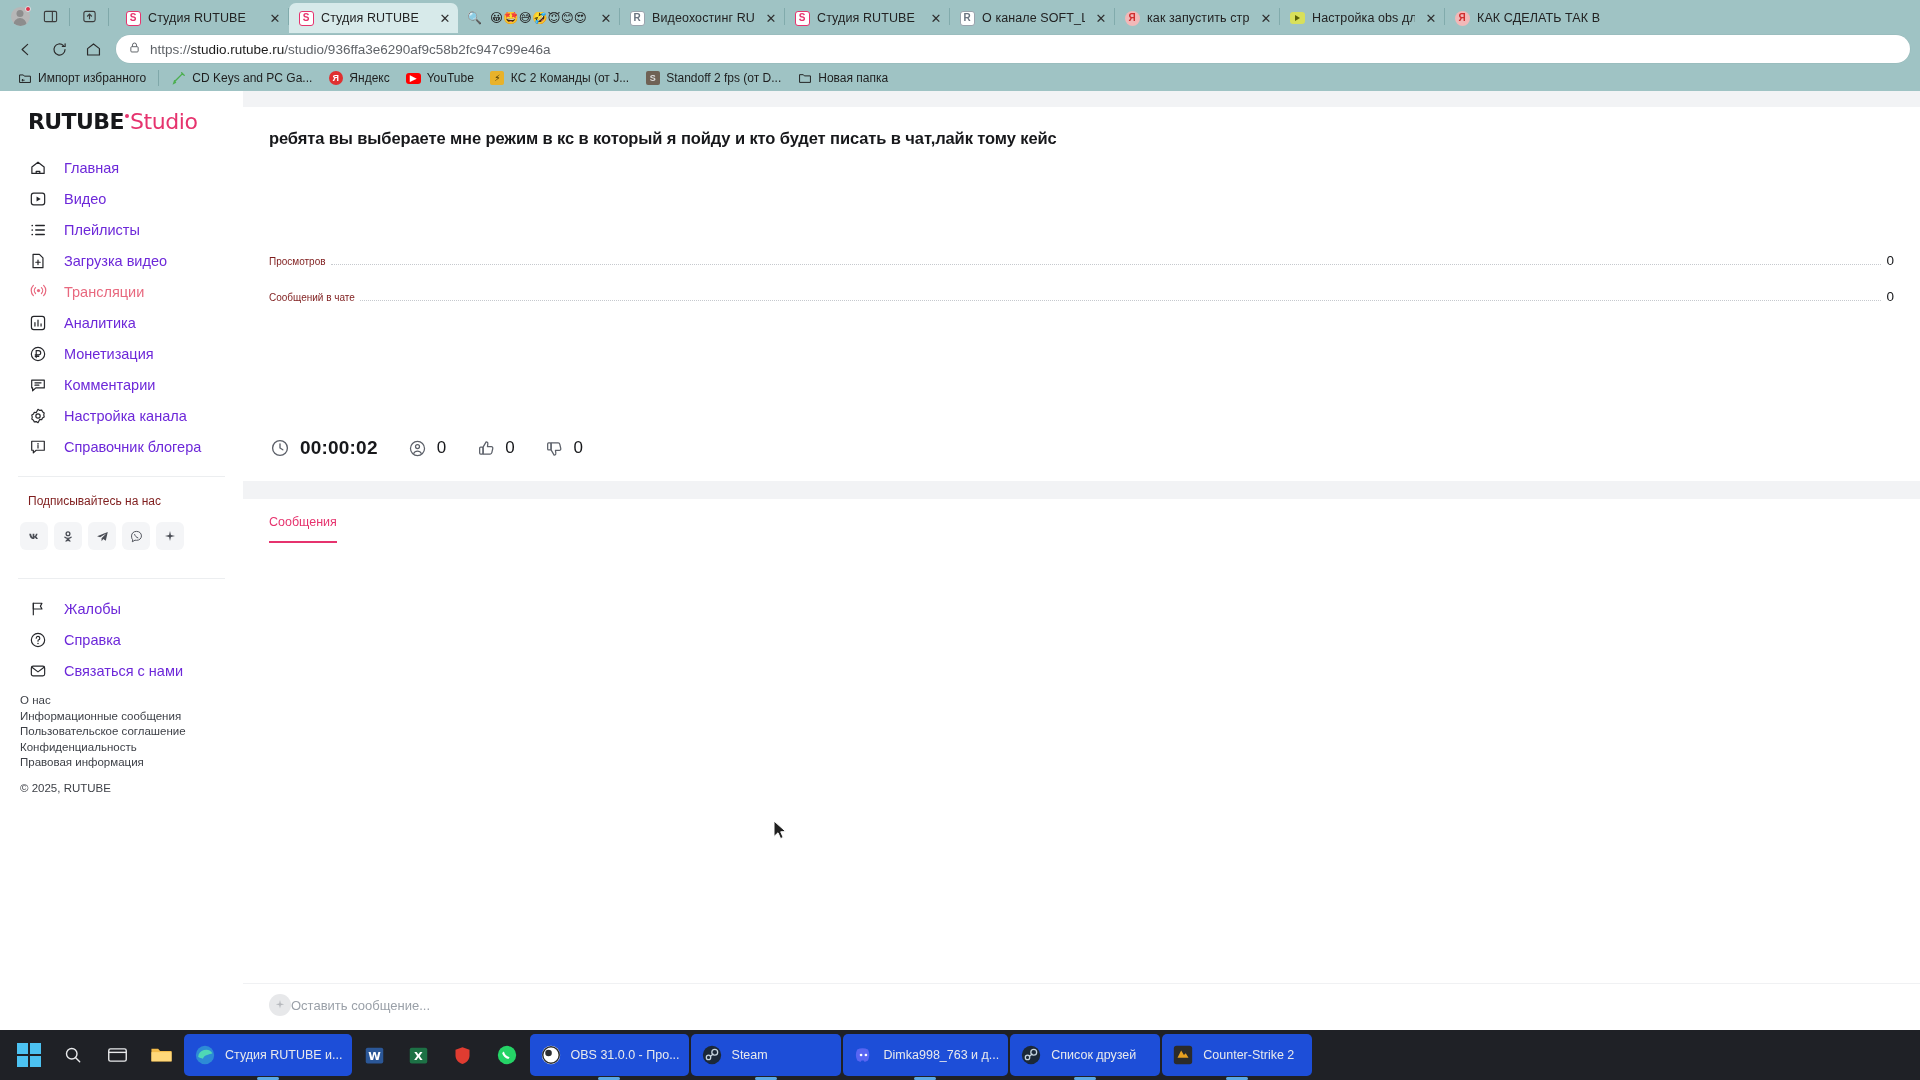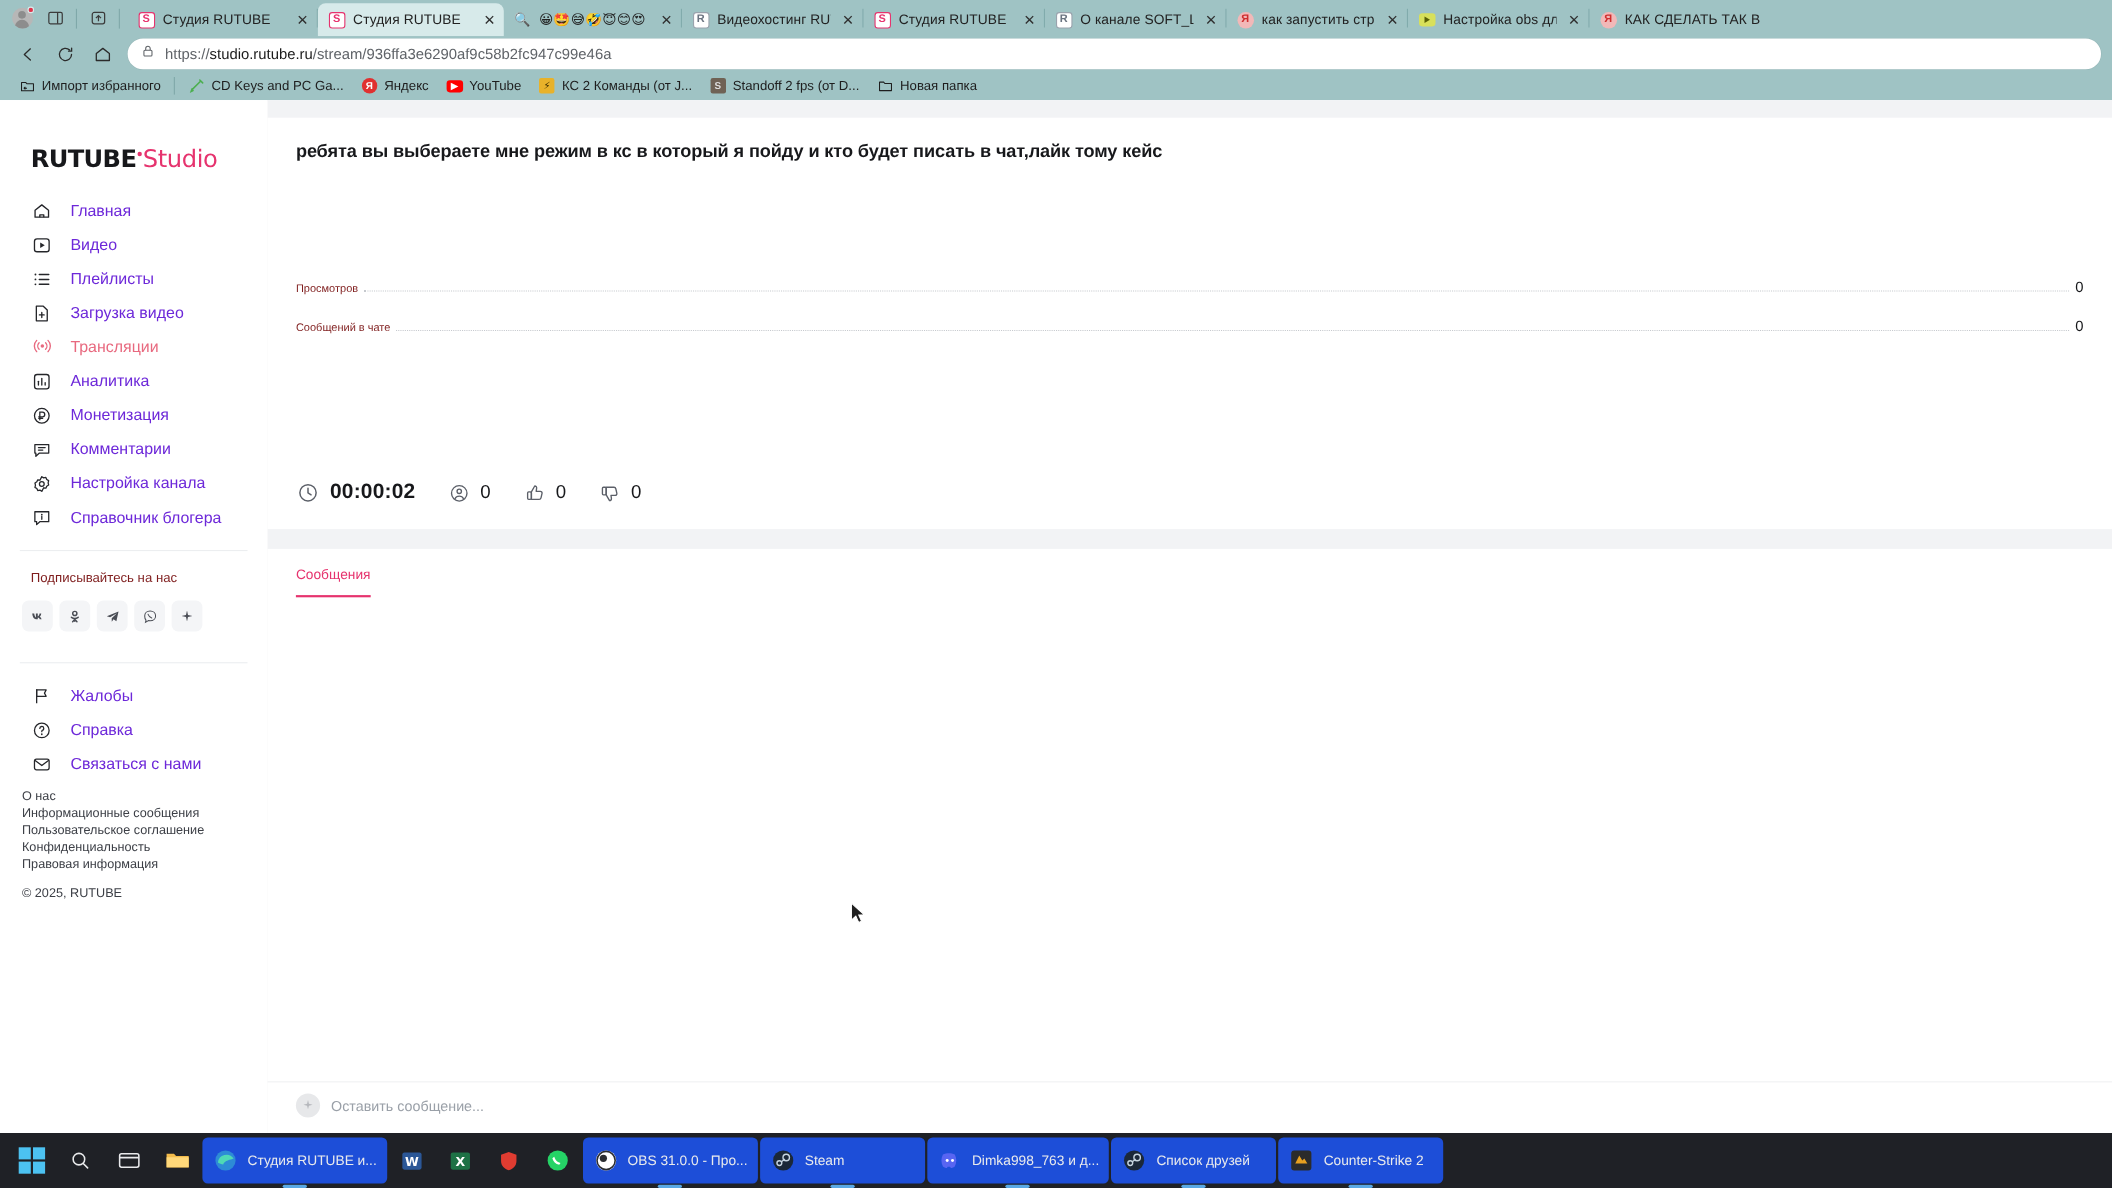--- a/index.html
+++ b/index.html
@@ -107,21 +107,21 @@
   }
   .bm-sep { width: 1px; height: 16px; background: #7fa8a9; margin: 0 4px; flex: none; }
   .bm-ico { width: 15px; height: 15px; flex: none; display: flex; align-items: center; justify-content: center; }
   .sq { width: 14px; height: 14px; border-radius: 2px; display: flex; align-items: center; justify-content: center; font-size: 9px; color: #fff; font-weight: 700; }
 
   
   .page { flex: 1; background: #ffffff; display: flex; overflow: hidden; position: relative; }
 
   
   .sidebar {
-    width: 243px; flex: none; background: #fff; padding-top: 32px;
+    width: 243px; flex: none; background: #fff; padding-top: 8px;
     display: flex; flex-direction: column; position: relative; justify-content: flex-end;
   }
   .logo { padding: 10px 0 18px 28px; display: flex; align-items: baseline; }
   .logo .lg1 { font-size: 22px; font-weight: 800; letter-spacing: -.6px; color: #17181b; font-family: "DejaVu Sans", sans-serif; }
   .logo .lgdot { width: 4px; height: 4px; border-radius: 50%; background: #e6336e; display: inline-block; margin: 0 1px 10px 1px; align-self: flex-start; position: relative; top: 5px; }
   .logo .lg2 { font-size: 22px; font-weight: 500; color: #e6336e; letter-spacing: -.4px; font-family: "DejaVu Sans", sans-serif; }
 
   .nav-item {
     display: flex; align-items: center; gap: 16px; height: 31px;
     padding-left: 28px; color: #6d28d9; font-size: 14.5px; position: relative;
@@ -162,21 +162,21 @@
   .metric.timer .m-ico { width: 22px; height: 22px; }
 
   .chat-card { background: #fff; margin-top: 18px; flex: 1; display: flex; flex-direction: column; position: relative; }
   .chat-tabs { padding: 16px 26px 0 26px; display: flex; }
   .chat-tab {
     font-size: 12.5px; color: #e6336e; padding-bottom: 12px;
     border-bottom: 2px solid #e6336e;
   }
   .chat-body { flex: 1; }
   .chat-input-row {
-    display: flex; align-items: center; gap: 10px; padding: 10px 26px 14px 26px;
+    display: flex; align-items: center; padding: 10px 26px 14px 26px;
     border-top: 1px solid #f0f1f3;
   }
   .chat-avatar { width: 22px; height: 22px; border-radius: 50%; background: #e7e8ea; flex: none; display: flex; align-items: center; justify-content: center; }
   .chat-input {
     flex: 1; border: none; outline: none; font-size: 13px; color: #17181b;
     font-family: "Liberation Sans", sans-serif; background: transparent;
   }
   .chat-input::placeholder { color: #9aa0a8; }
 
   
@@ -321,21 +321,21 @@
         <path d="M3 9 L10 3.5 L17 9 V16.5 H3 Z"></path>
       </svg>
     </div>
     <div class="omnibox">
       <span>
         <svg width="13" height="13" viewBox="0 0 16 16" fill="none" stroke="#5f6368" stroke-width="1.2">
           <rect x="3.5" y="7" width="9" height="6.5" rx="1.2"></rect>
             <path d="M5.5 7 V5 a2.5 2.5 0 0 1 5 0 V7"></path>
         </svg>
       </span>
-      <span class="url"><span>https://</span><b>studio.rutube.ru</b><span>/stream/936ffa3e6290af9c58b2fc947c99e46a</span></span>
+      <span class="url"><span>https://</span><b>studio.rutube.ru</b><span>/studio/936ffa3e6290af9c58b2fc947c99e46a</span></span>
     </div>
   </div>
 
   <div class="bookmarks">
     <div class="bm">
       <span class="bm-ico">
         <svg width="14" height="14" viewBox="0 0 16 16" fill="none" stroke="#1e1e1e" stroke-width="1.1" stroke-linejoin="round">
           <path d="M1.8 4.5 h4.3 l1.2 1.4 h6.9 v7.2 H1.8 Z"></path>
             <path d="M4.5 10.5 h3 M5.8 9.2 L4.4 10.5 L5.8 11.8"></path>
         </svg>

